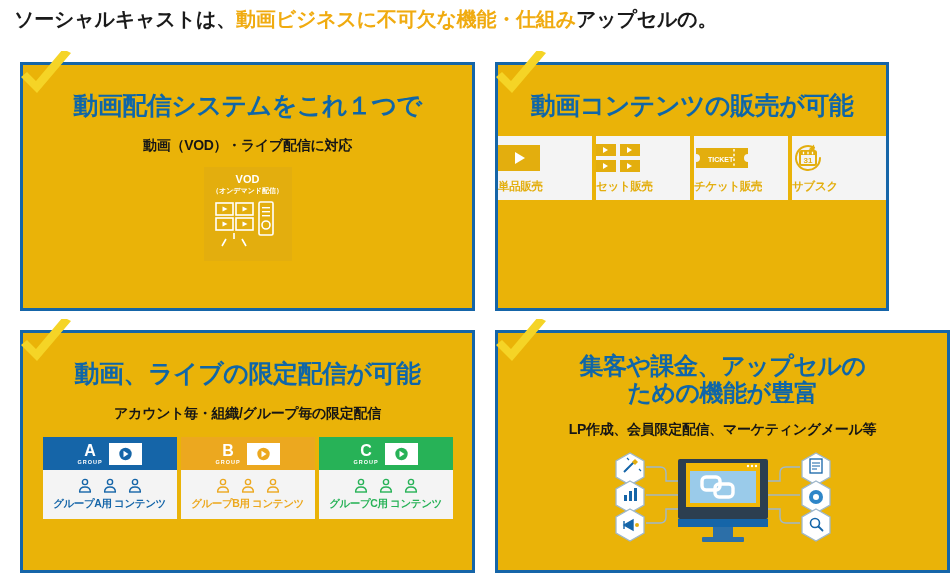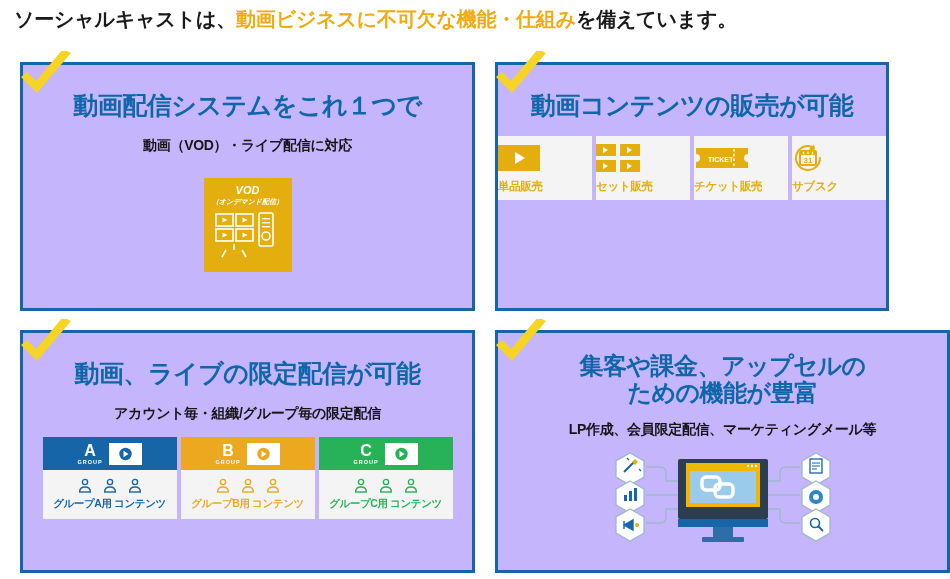--- a/index.html
+++ b/index.html
@@ -16,21 +16,21 @@
     position:absolute;left:14px;top:6px;width:920px;
     font-size:20px;font-weight:bold;color:#1a1a1a;
     letter-spacing:-0.2px;white-space:nowrap;
   }
   .headline .hl{color:#F0AB10;}
   
   .grid{position:absolute;left:0;top:0;width:950px;height:579px;}
   .card{
     position:absolute;
     border:3px solid #1565A8;
-    background:#c4b5fd;
+    background:#eab308;
     box-sizing:border-box;
   }
   #card-0{left:20px;top:62px;width:455px;height:249px;}
   #card-1{left:495px;top:62px;width:394px;height:249px;}
   #card-2{left:20px;top:330px;width:455px;height:243px;}
   #card-3{left:495px;top:330px;width:455px;height:243px;}
 
   .check{
     position:absolute;left:-10px;top:-14px;width:66px;height:54px;pointer-events:none;
   }
@@ -40,21 +40,21 @@
     margin-top:26px;
   }
   .card-title.two-line{font-size:24px;margin-top:20px;}
   .card-sub{
     text-align:center;color:#161616;font-weight:bold;
     font-size:14px;line-height:1.45;margin-top:16px;letter-spacing:-0.3px;
   }
   .card-sub.tight{margin-top:12px;}
 
   
-  .vod-row{display:flex;justify-content:center;margin-top:23px;font-style:italic;}
+  .vod-row{display:flex;justify-content:center;margin-top:12px;}
   .panel{width:88px;height:94px;position:relative;}
   .panel-vod{background:#E3AE0E;}
   .panel-live{background:#3D95D5;}
   .panel-label{
     position:absolute;left:0;right:0;top:7px;text-align:center;
     color:#fff;font-weight:bold;font-size:11px;line-height:1.05;
   }
   .panel-label .small{display:block;font-size:7px;font-weight:bold;margin-top:1px;}
   .panel-label.live{font-size:11.5px;top:9px;}
 
@@ -93,21 +93,21 @@
   .g-green .group-head{background:#27B257;}
   .g-green .group-cap{color:#27B257;}
 
   
   .illus{display:flex;justify-content:center;margin-top:6px;}
 </style>
 </head>
 <body>
 
 <div class="headline">
-  <span>ソーシャルキャストは、</span><span class="hl">動画ビジネスに不可欠な機能・仕組み</span><span>を備えています。</span>
+  <span>ソーシャルキャストは、</span><span class="hl">動画ビジネスに不可欠な機能・仕組み</span><span>アップセルの。</span>
 </div>
 
 <div class="grid">
 
   <div class="card" id="card-0">
     <svg class="check" viewBox="0 0 66 54">
       <path d="M8 26 L24 42 L58 2 L50 -2 L23 30 L14 21 Z" fill="#F5D426"></path>
     </svg>
     <div class="card-title">動画配信システムをこれ１つで</div>
     <div class="card-sub">動画（VOD）・ライブ配信に対応</div>

